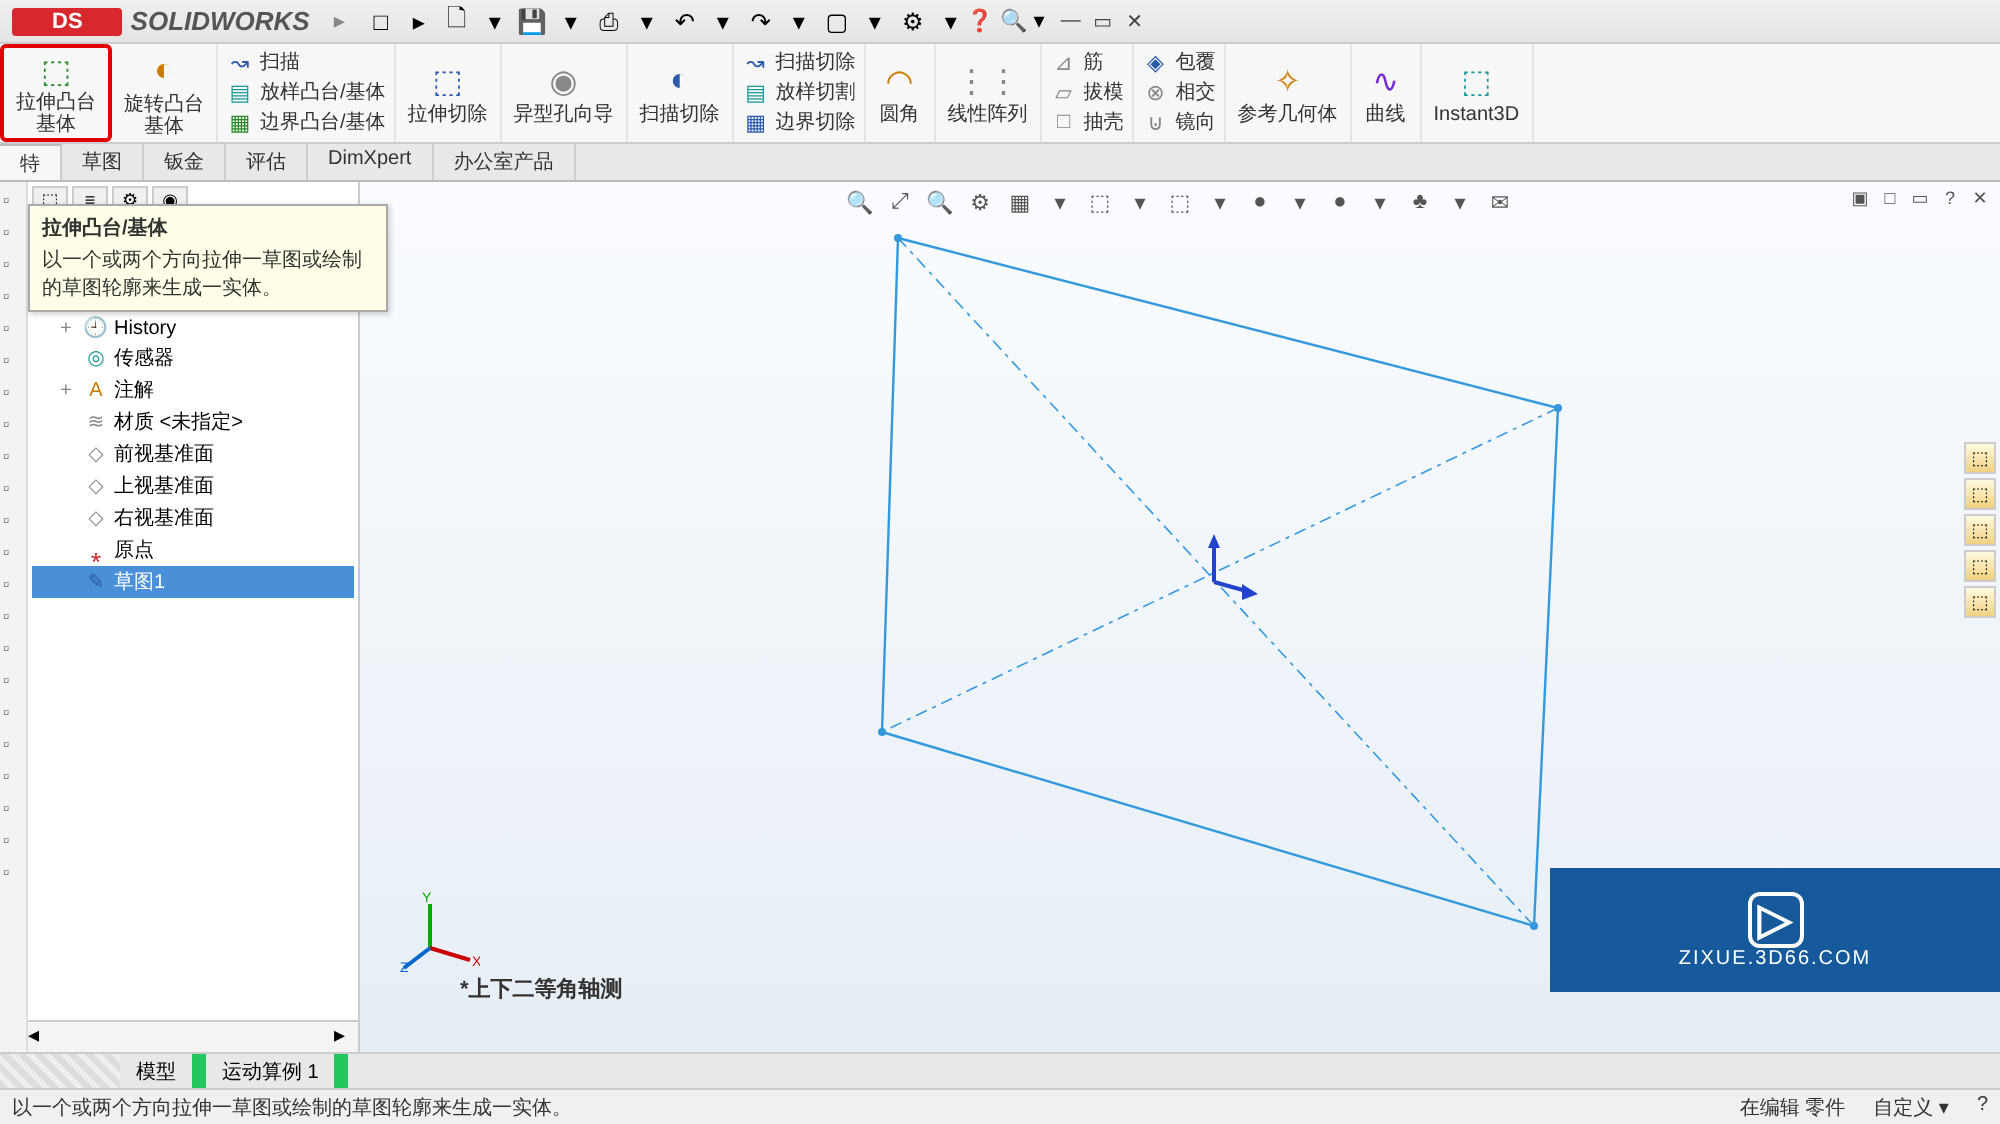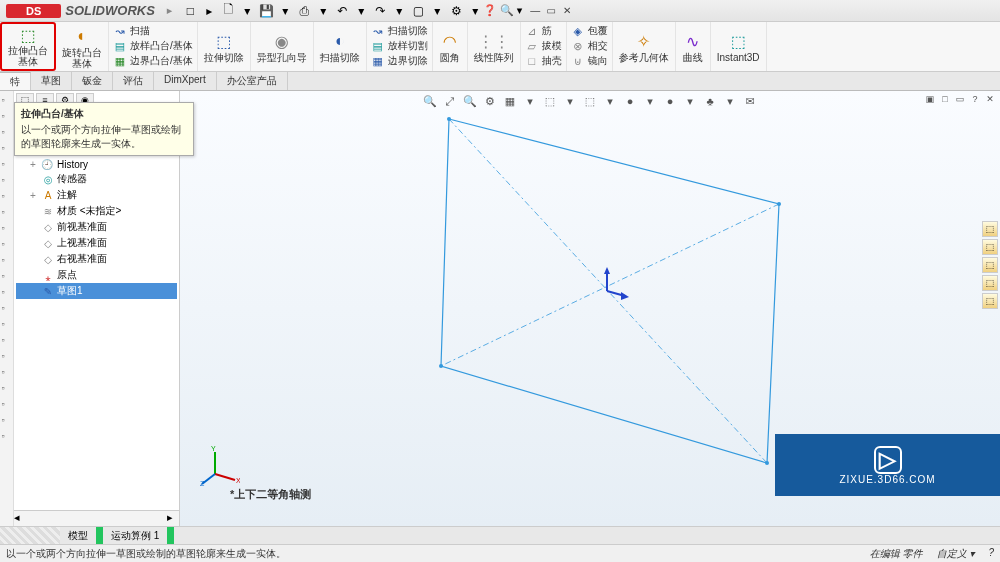--- a/index.html
+++ b/index.html
@@ -66,21 +66,21 @@
 .watermark { position: absolute; right: 0; bottom: 30px; width: 225px; height: 62px; background: #165a9c; color: #fff; display: flex; align-items: center; justify-content: center; flex-direction: column; }
 .watermark .wm-main { font-size: 22px; font-weight: bold; display: flex; align-items: center; gap: 8px; }
 .watermark .wm-play { width: 28px; height: 28px; border: 2px solid #fff; border-radius: 6px; display: flex; align-items: center; justify-content: center; }
 .watermark .wm-sub { font-size: 10px; letter-spacing: 1px; }
 
 .bottom-tabs { height: 18px; background: #e8e8e8; border-top: 1px solid #ccc; display: flex; font-size: 10px; }
 .bottom-tabs .bt { padding: 2px 8px; border-right: 7px solid #22c55e; }
 .bottom-tabs .pre { width: 60px; background: repeating-linear-gradient(45deg,#ddd,#ddd 3px,#eee 3px,#eee 6px); }
 
 .statusbar { height: 18px; background: #f0f0f0; border-top: 1px solid #ccc; display: flex; align-items: center; font-size: 10px; color: #333; padding: 0 6px; justify-content: space-between; }
-.statusbar .sb-right { display: flex; gap: 14px; font-style: italic; }
+.statusbar .sb-right { display: flex; gap: 14px; }
 
 .c-green { color: #2a8a2a; } .c-blue { color: #2a5aaa; } .c-orange { color: #cc7a00; } .c-red { color: #cc2222; } .c-purple { color: #7a2acc; } .c-teal { color: #1a9a9a; } .c-gray { color: #888; }
 </style>
 </head>
 <body>
 
 <div class="titlebar">
   <div class="logo">
     <span class="ds">DS</span>
     <span>SOLIDWORKS</span>

